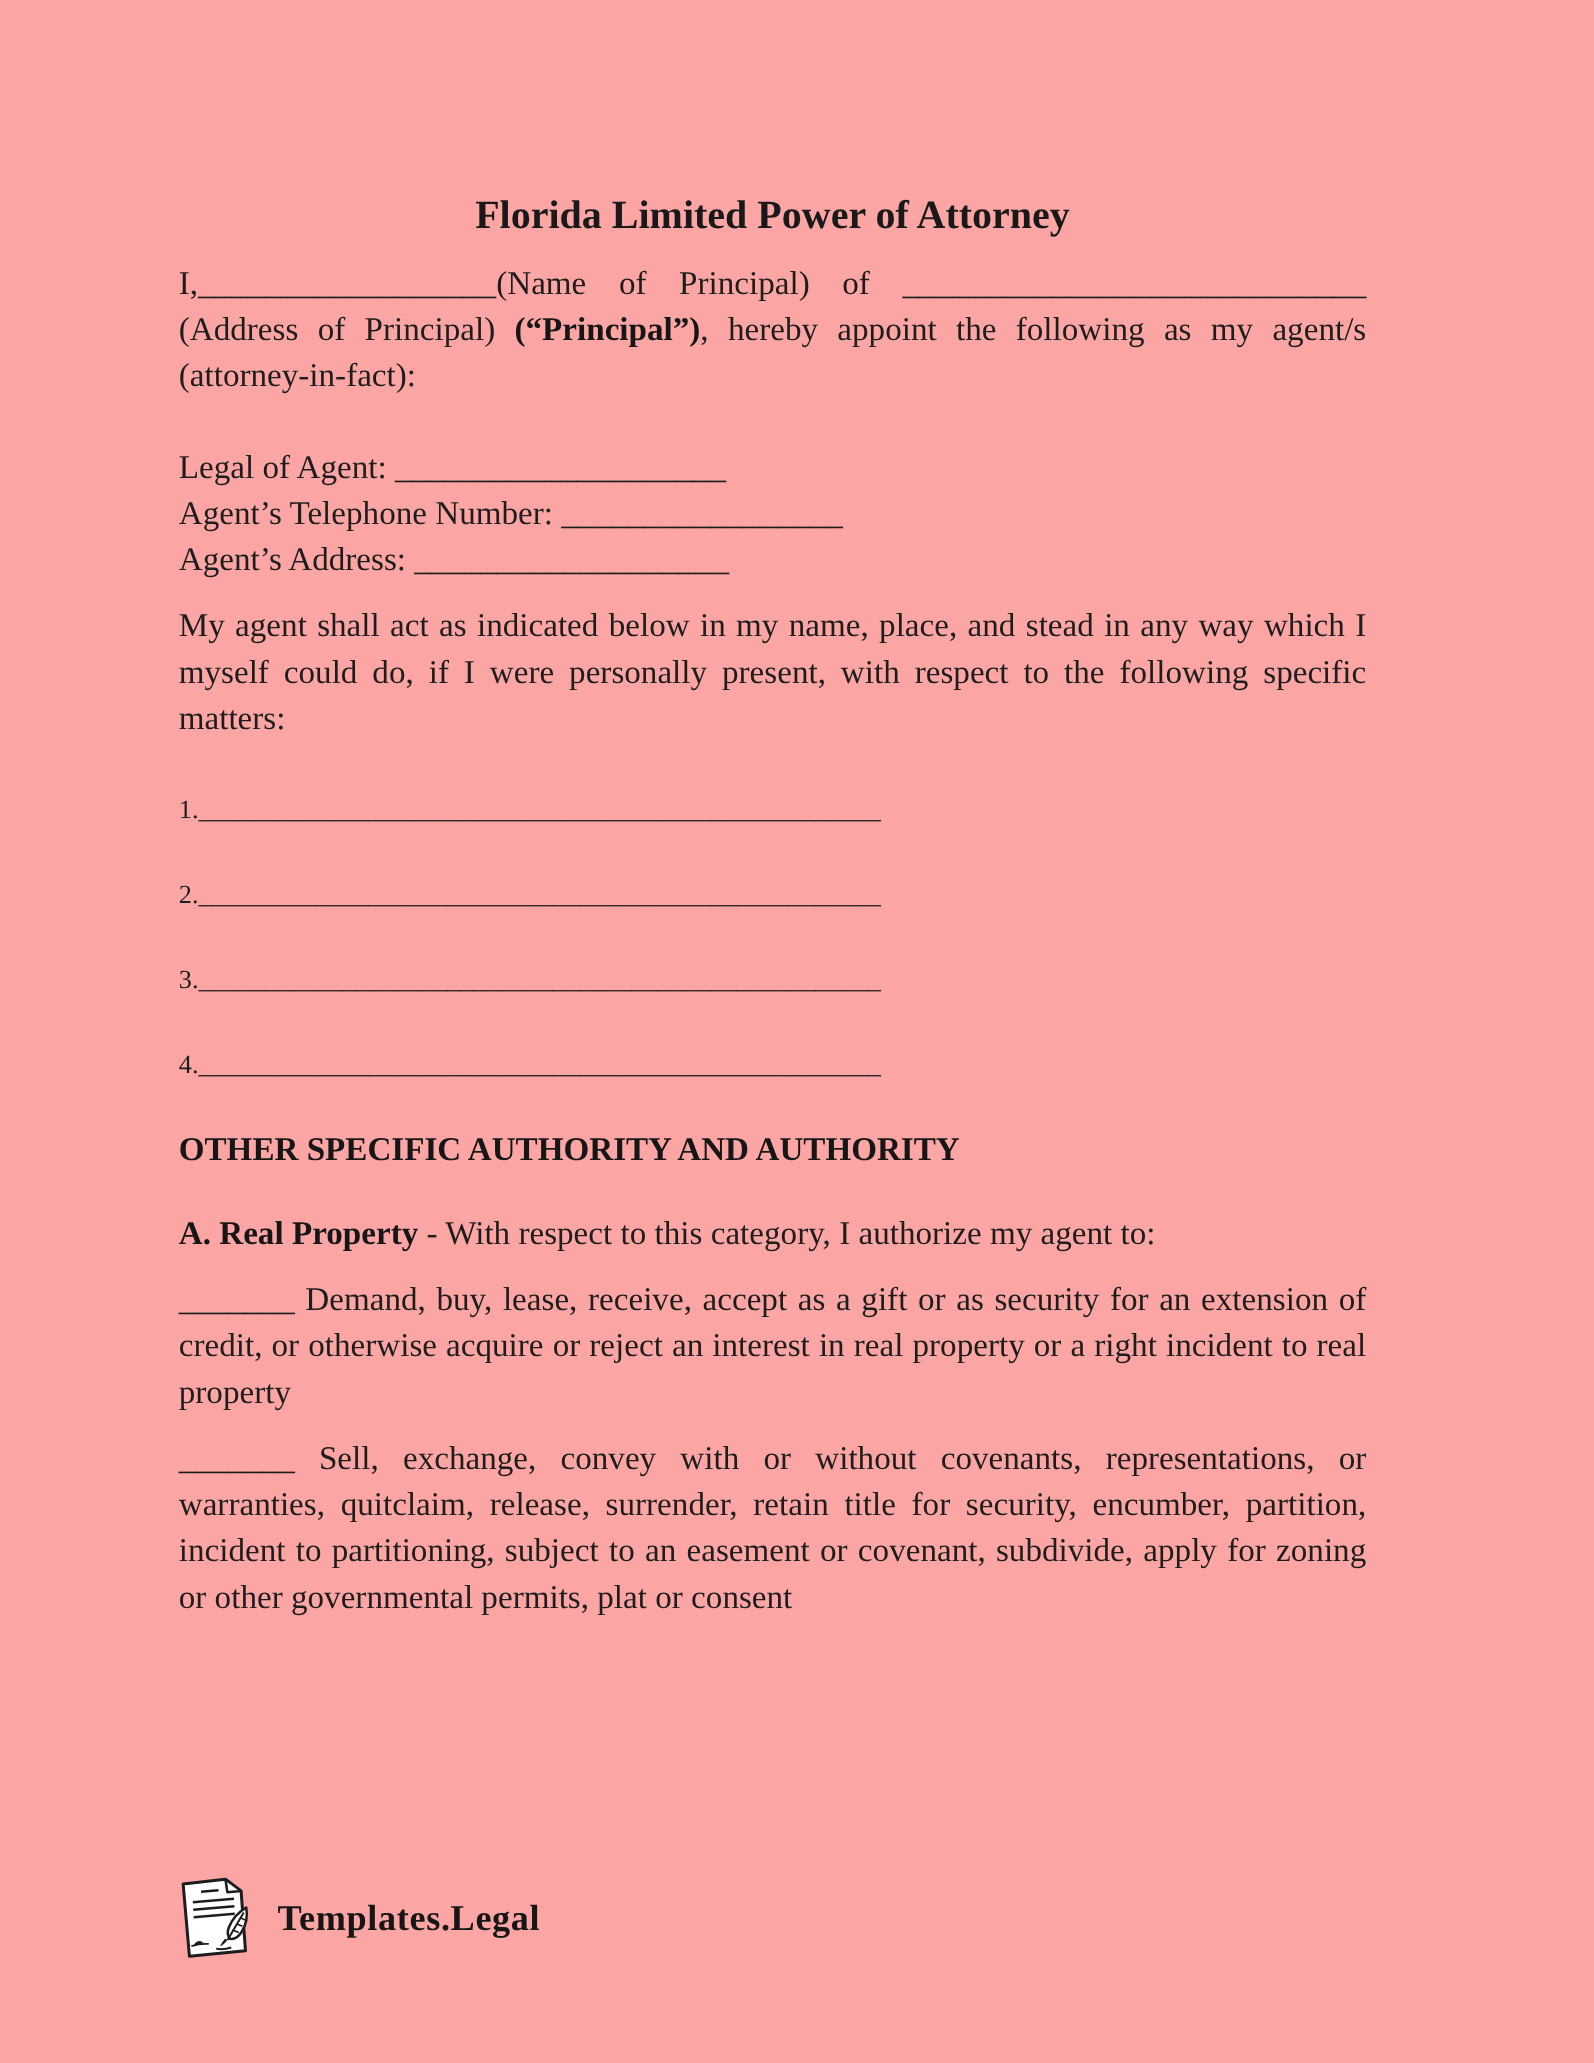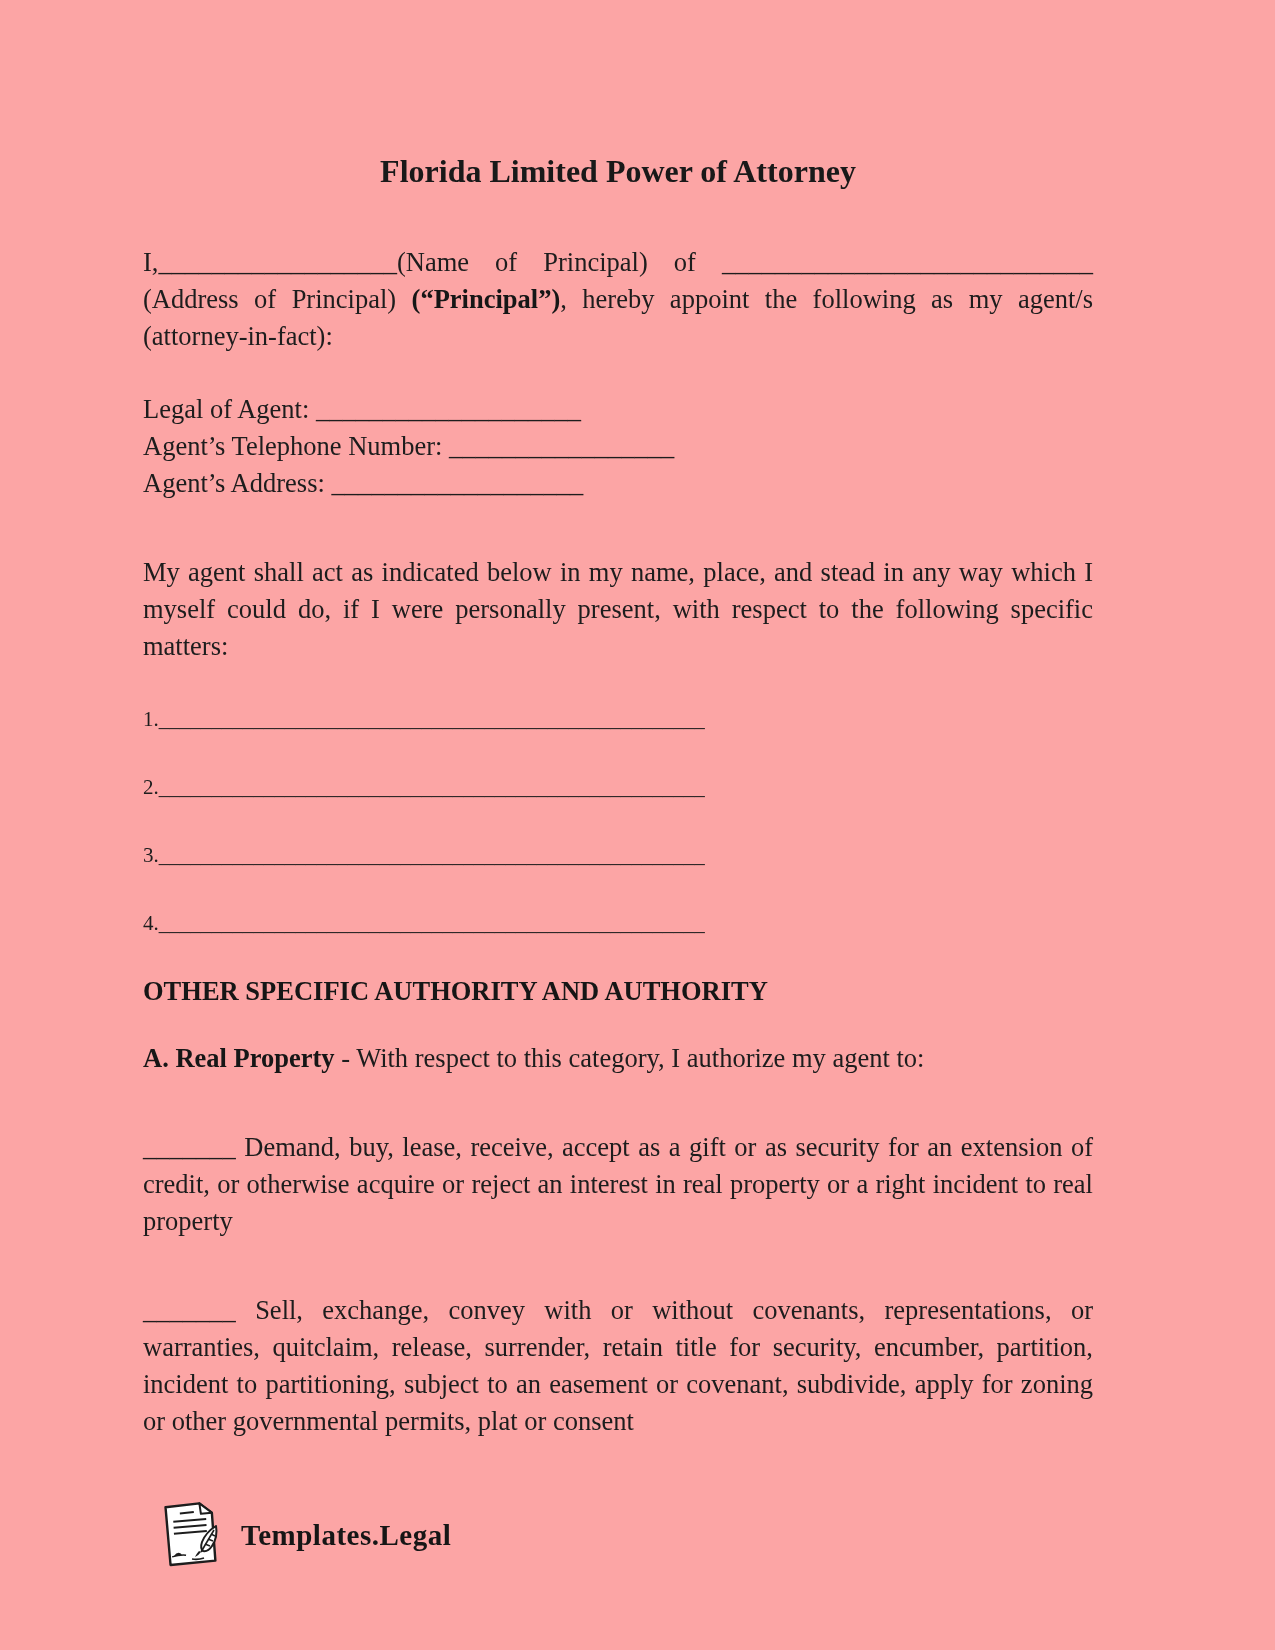--- a/index.html
+++ b/index.html
@@ -20,21 +20,21 @@
   }
   .doc-title{
     margin:0;
     font-size:32px;
     line-height:42px;
     font-weight:700;
     text-align:center;
     color:#191919;
   }
   .para{
-    margin:52px 0 0 0;
+    margin:16px 0 0 0;
     font-size:26.5px;
     line-height:37px;
     font-weight:400;
   }
   .jus{text-align:justify;}
   .field-block{margin:36px 0 0 0;}
   .field{
     margin:0;
     font-size:26.5px;
     line-height:37px;
@@ -52,21 +52,21 @@
     font-size:26.5px;
     line-height:37px;
     font-weight:700;
     color:#161616;
   }
   .subheading-para{margin-top:30px;}
   strong{font-weight:700;color:#161616;}
   .blank{letter-spacing:0;text-align:center;}
   .brand-footer{
     position:absolute;
-    left:159px;
+    left:140px;
     top:1500px;
     display:flex;
     align-items:center;
     gap:18px;
   }
   .logo-icon{display:block;}
   .brand-name{
     font-size:29px;
     font-weight:700;
     color:#161616;

